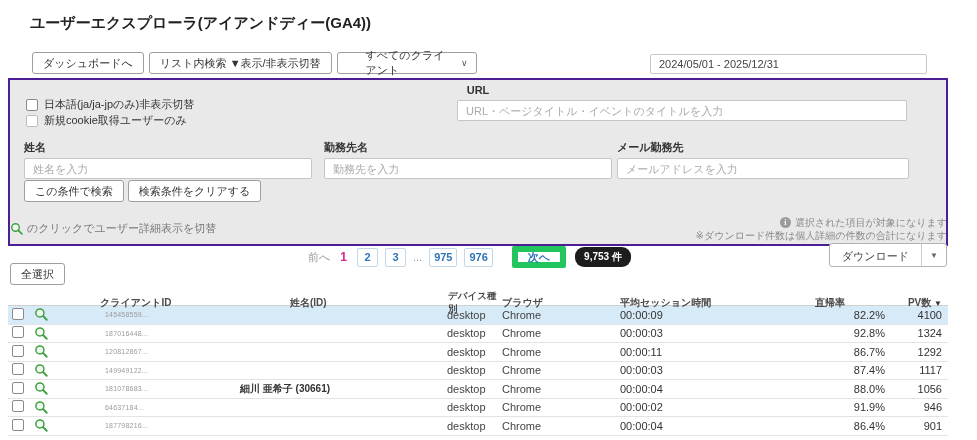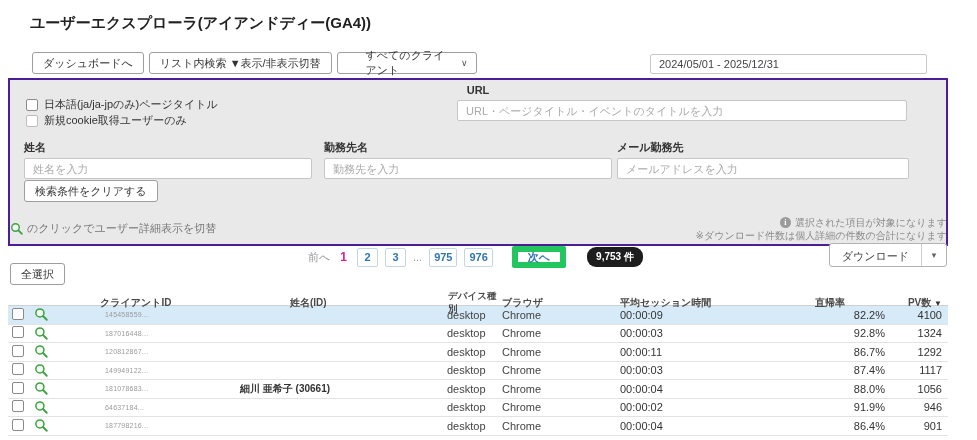--- a/index.html
+++ b/index.html
@@ -62,21 +62,21 @@
   .pg-prev { font-size:11px; color:#9a9a9a; }
   .pg-cur { font-size:12px; font-weight:bold; color:#e0218a; padding:0 3px; }
   .pg-num { min-width:21px; height:19px; display:inline-flex; align-items:center; justify-content:center;
            border:1px solid #c3d6e8; border-radius:2px; background:#fff; color:#2e75b6;
            font-size:11px; font-weight:bold; padding:0 4px; cursor:pointer; }
   .pg-ellipsis { font-size:11px; color:#999; }
   .pg-next { height:22px; display:inline-flex; align-items:center; border:6px solid #22c55e; border-radius:2px;
            background:#fff; color:#2e75b6; font-size:11px; font-weight:bold; padding:0 10px;
            margin-left:12px; cursor:pointer; }
   .badge { background:#1d1d1d; color:#fff; font-size:10px; font-weight:bold; border-radius:9px;
-           padding:3px 9px; margin-left:14px; }
+           padding:3px 9px; margin-left:2px; }
 
   
   .utable { position:absolute; left:8px; top:290px; width:940px; font-size:11px; }
   .trow, .thead { display:grid; grid-template-columns:24px 28px 175px 205px 60px 75px 205px 110px 58px;
            align-items:center; }
   .thead { height:16px; font-size:10px; font-weight:bold; color:#4a4a4a; border-bottom:1px solid #d0d0d0; }
   .trow { height:18.5px; border-bottom:1px solid #e3e3e3; background:#fff; }
   .trow.hl { background:#d7eaf7; }
   .h-id { padding-left:40px; } .h-name { padding-left:55px; } .h-dev { padding-left:8px; font-size:9.5px; }
   .h-br { padding-left:2px; } .h-ses { padding-left:45px; }
@@ -107,21 +107,21 @@
     </div>
   </div>
 
   <input class="date-input" type="text" value="2024/05/01 - 2025/12/31" style="">
 
   <div class="panel">
     <div class="url-label">URL</div>
 
     <div class="cb-row" style="top:17px;">
       <span class="cb"></span>
-      <span>日本語(ja/ja-jpのみ)ページタイトル</span>
+      <span>日本語(ja/ja-jpのみ)非表示切替</span>
     </div>
     <div class="cb-row" style="top:33px;">
       <span class="cb light"></span>
       <span>新規cookie取得ユーザーのみ</span>
     </div>
 
     <input class="t-input url-input" type="text" placeholder="URL・ページタイトル・イベントのタイトルを入力" style="">
 
     <div class="fgroup" style="left:14px; width:288px;">
       <div class="flabel">姓名</div>
@@ -130,20 +130,21 @@
     <div class="fgroup" style="left:314px; width:288px;">
       <div class="flabel">勤務先名</div>
       <input class="t-input" type="text" placeholder="勤務先を入力" style="">
     </div>
     <div class="fgroup" style="left:607px; width:292px;">
       <div class="flabel">メール勤務先</div>
       <input class="t-input" type="text" placeholder="メールアドレスを入力" style="">
     </div>
 
     <div class="panel-buttons">
+      <button class="btn">この条件で検索</button>
       <button class="btn">検索条件をクリアする</button>
     </div>
   </div>
 
   <div class="hint-line">
     <svg class="mag-svg" width="14" height="14" viewBox="0 0 16 16">
       <circle cx="6.3" cy="6.3" r="4.3" fill="#f2f9f2" stroke="#3fa142" stroke-width="1.6"></circle>
       <line x1="9.6" y1="9.6" x2="13.6" y2="13.6" stroke="#3fa142" stroke-width="2" stroke-linecap="round"></line>
     </svg>
     <span>のクリックでユーザー詳細表示を切替</span>

